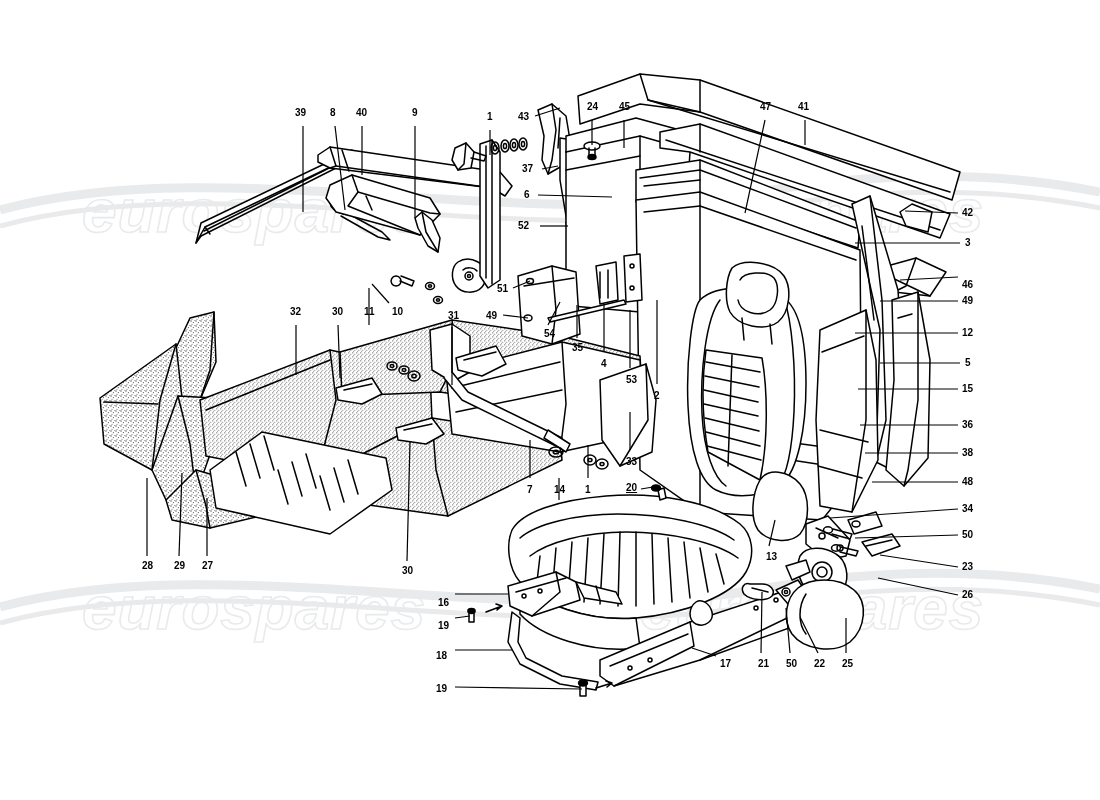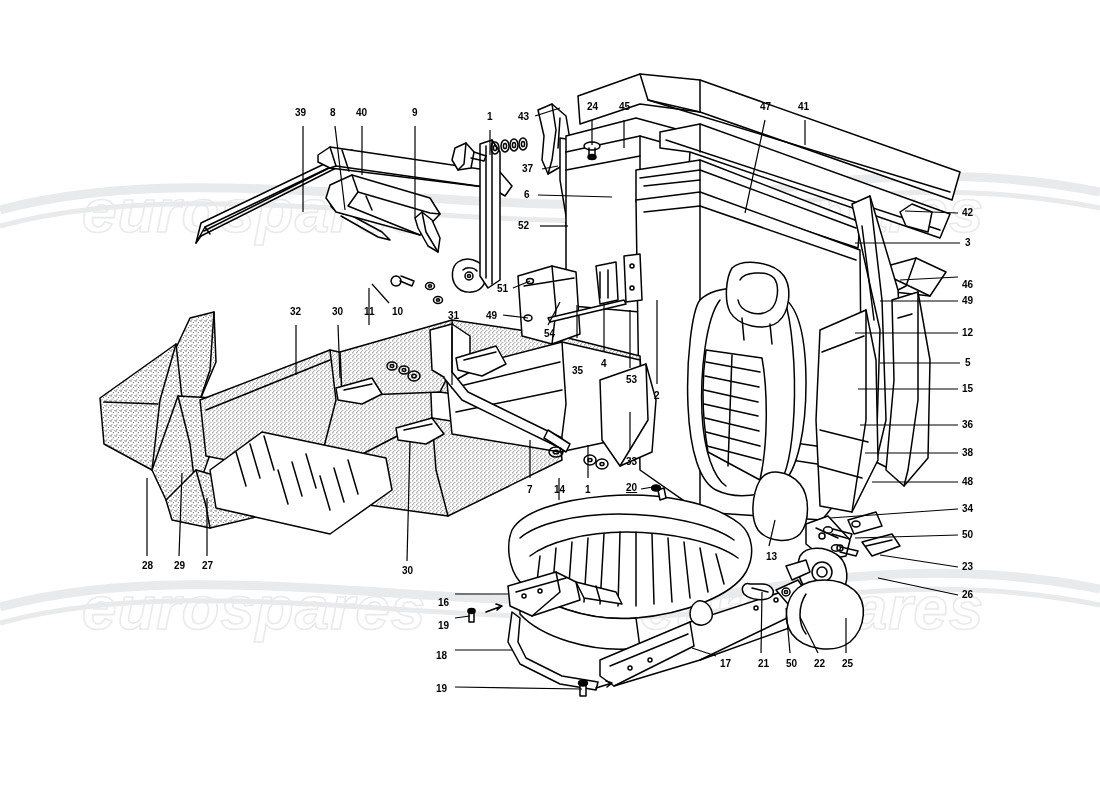--- a/index.html
+++ b/index.html
@@ -521,21 +521,21 @@
       <div class="lbl" style="left: 962px; top: 562px;">23</div>
       <div class="lbl" style="left: 962px; top: 590px;">26</div>
       <div class="lbl" style="left: 290px; top: 307px;">32</div>
       <div class="lbl" style="left: 332px; top: 307px;">30</div>
       <div class="lbl" style="left: 364px; top: 307px;">11</div>
       <div class="lbl" style="left: 392px; top: 307px;">10</div>
       <div class="lbl" style="left: 448px; top: 311px;">31</div>
       <div class="lbl" style="left: 486px; top: 311px;">49</div>
       <div class="lbl" style="left: 497px; top: 284px;">51</div>
       <div class="lbl" style="left: 544px; top: 329px;">54</div>
-      <div class="lbl" style="left: 572px; top: 343px; margin-top: 23px;">35</div>
+      <div class="lbl" style="left: 572px; top: 343px;">35</div>
       <div class="lbl" style="left: 601px; top: 359px;">4</div>
       <div class="lbl" style="left: 626px; top: 375px; text-align: center;">53</div>
       <div class="lbl" style="left: 654px; top: 391px;">2</div>
       <div class="lbl" style="left: 626px; top: 457px;">33</div>
       <div class="lbl" style="left: 142px; top: 561px;">28</div>
       <div class="lbl" style="left: 174px; top: 561px;">29</div>
       <div class="lbl" style="left: 202px; top: 561px;">27</div>
       <div class="lbl" style="left: 402px; top: 566px;">30</div>
       <div class="lbl" style="left: 527px; top: 485px;">7</div>
       <div class="lbl" style="left: 554px; top: 485px;">14</div>

